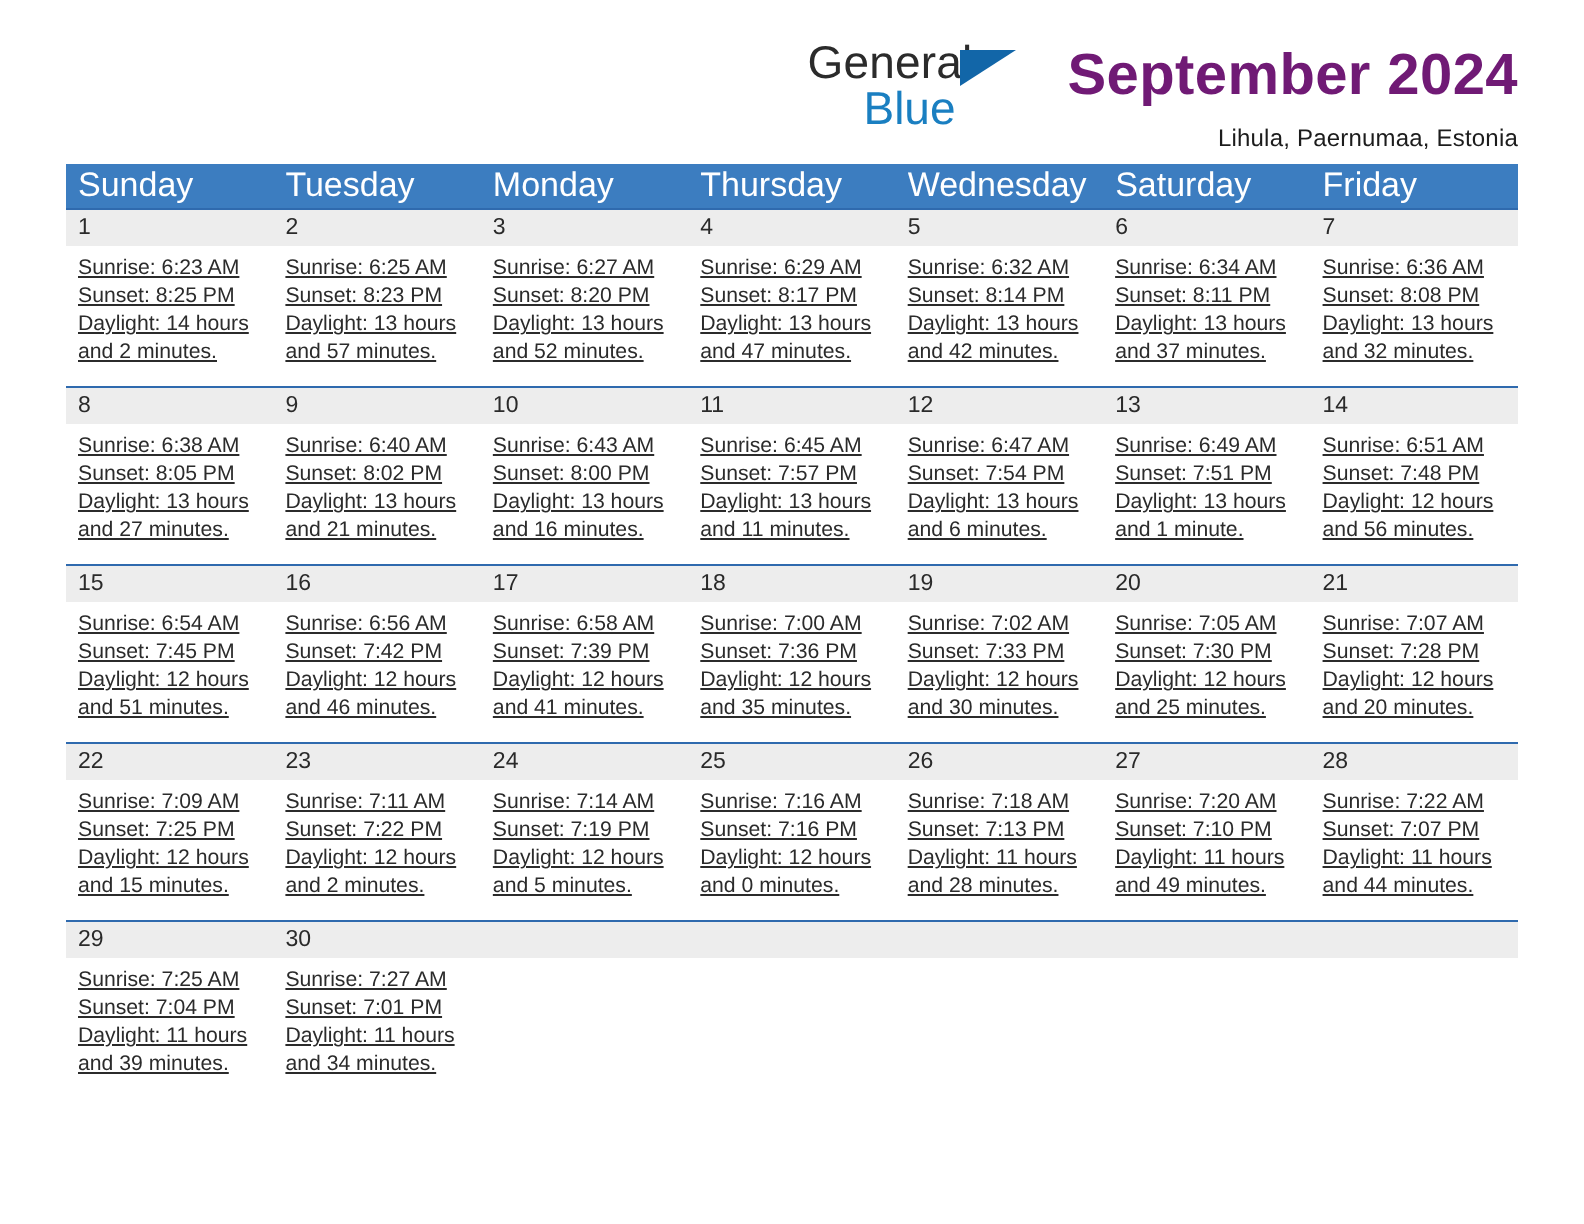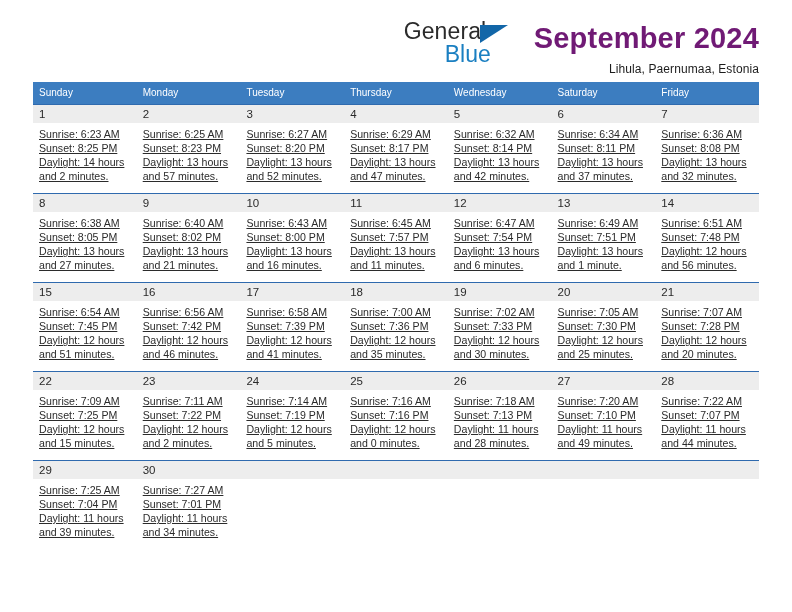--- a/index.html
+++ b/index.html
@@ -41,21 +41,21 @@
     display: block;
     font-size: 23px;
     color: #2b2b2b;
     letter-spacing: .1px;
     height: 26px;
   }
   .logo-row2 {
     display: block;
     font-size: 23px;
     color: #1a7fc1;
-    margin-left: 41px;
+    margin-left: 28px;
     margin-top: -3px;
   }
   .logo-tri {
     position: absolute;
     left: 76px;
     top: 5px;
     width: 0;
     height: 0;
     border-left: 28px solid #1266a8;
     border-bottom: 18px solid transparent;
@@ -86,21 +86,21 @@
   }
 
   .weekday-row {
     display: grid;
     grid-template-columns: repeat(7, 1fr);
     background: #3c7dc0;
     height: 22px;
   }
   .weekday {
     color: #ffffff;
-    font-size: 10px;
+    font-size: 17px;
     line-height: 22px;
     padding-left: 6px;
     white-space: nowrap;
   }
 
   .week-row {
     display: grid;
     grid-template-columns: repeat(7, 1fr);
     border-top: 1.6px solid #2f6aae;
     height: 89px;
@@ -150,22 +150,22 @@
       <div class="cal-title">September 2024</div>
       <div class="cal-subtitle">Lihula, Paernumaa, Estonia</div>
     </div>
 
   </div>
 
   <div class="calendar">
 
     <div class="weekday-row">
       <div class="weekday">Sunday</div>
+      <div class="weekday">Tuesday</div>
       <div class="weekday">Monday</div>
-      <div class="weekday">Tuesday</div>
       <div class="weekday">Thursday</div>
       <div class="weekday">Wednesday</div>
       <div class="weekday">Saturday</div>
       <div class="weekday">Friday</div>
     </div>
 
     <div class="week-row">
       <div class="day-cell">
         <div class="daynum-band">1</div>
         <div class="day-info">

